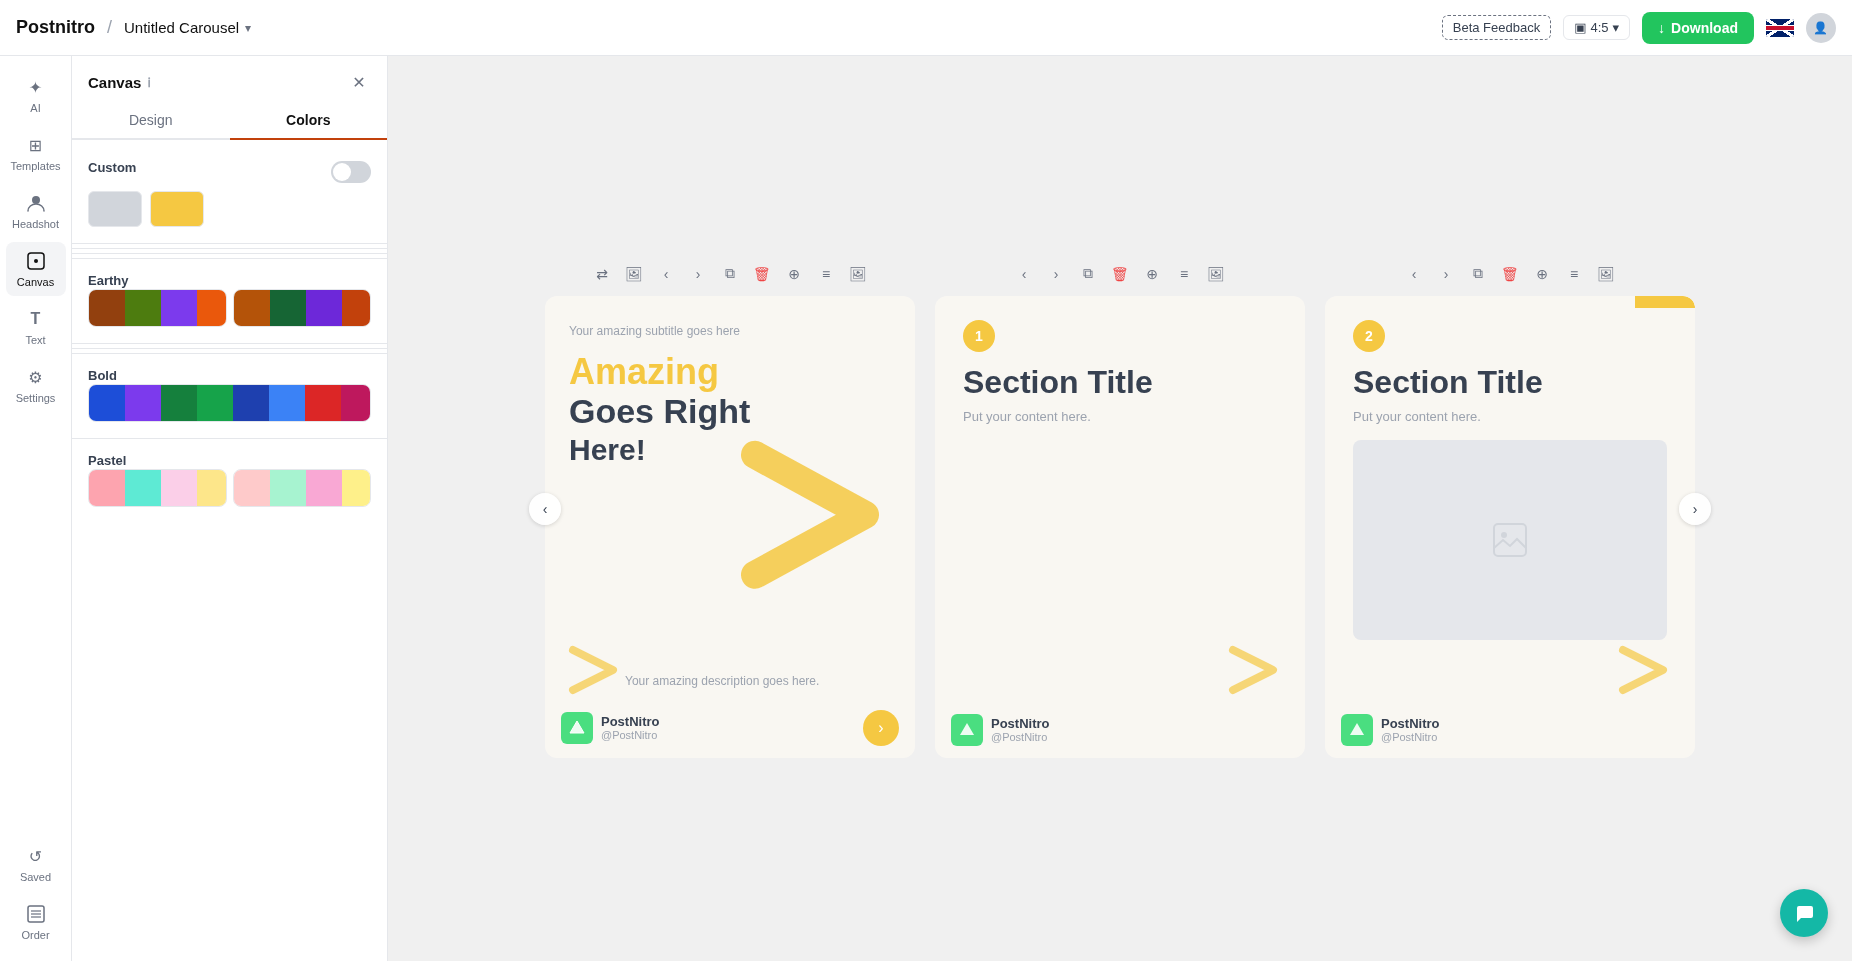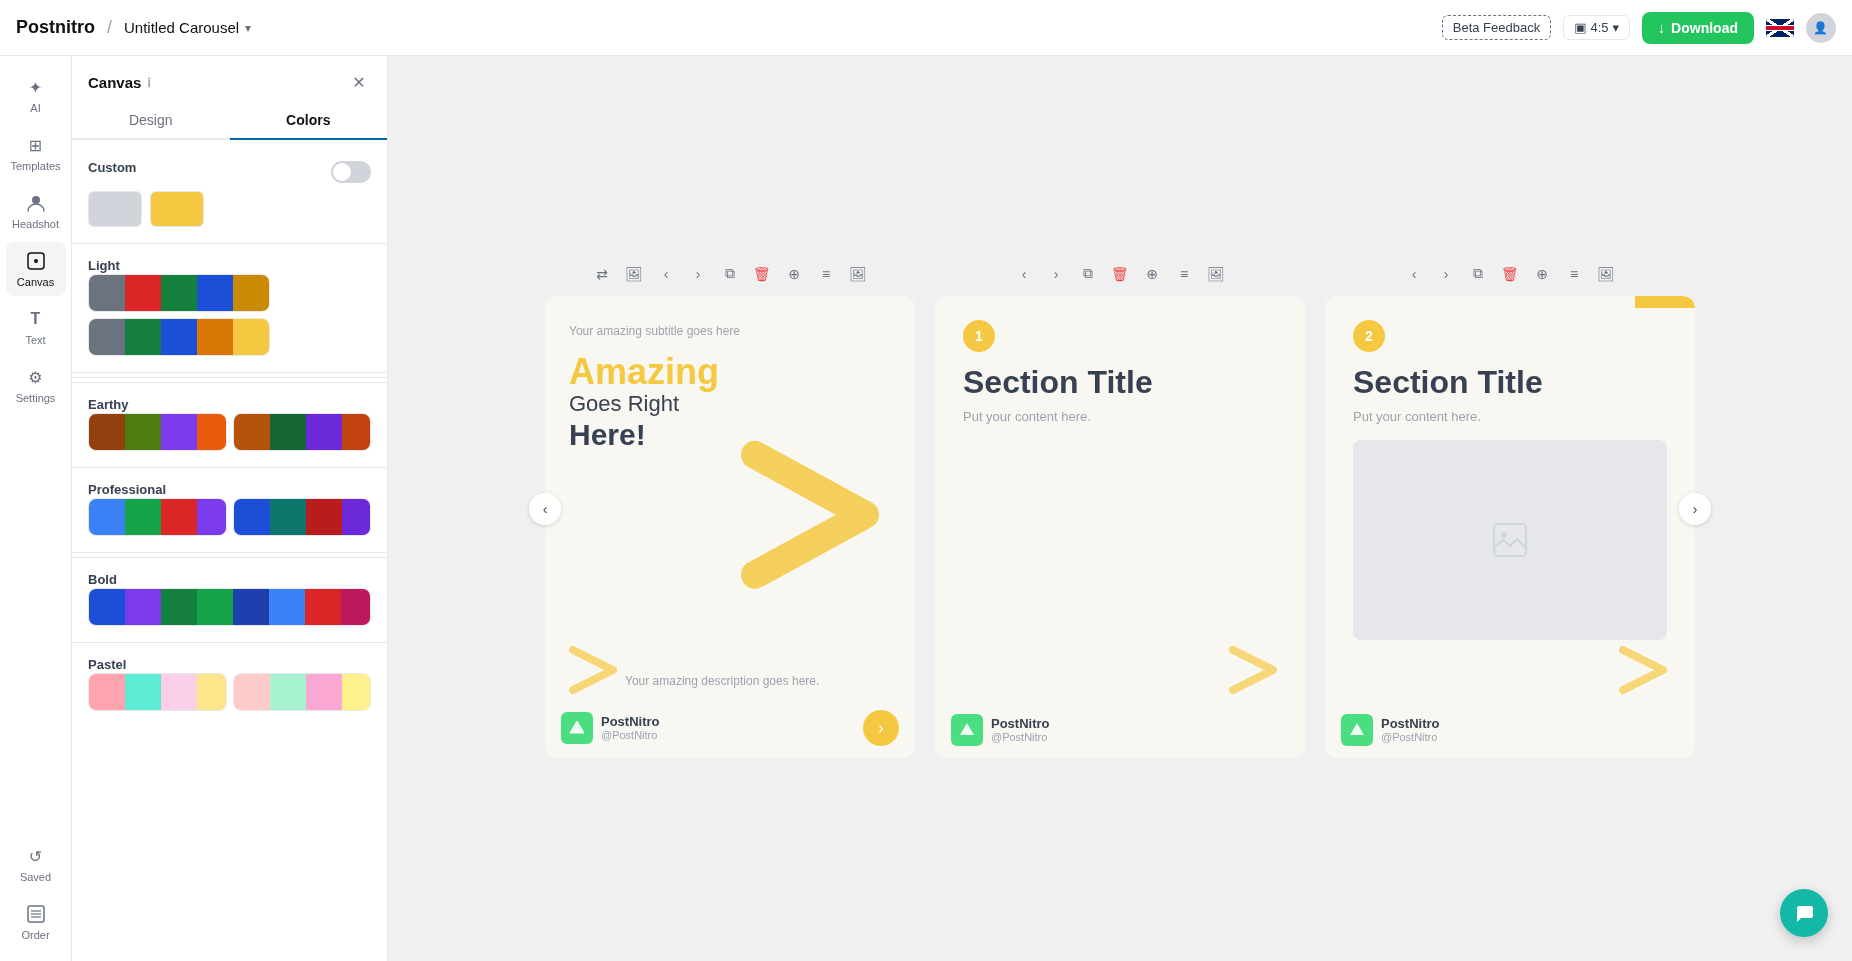--- a/index.html
+++ b/index.html
@@ -175,21 +175,21 @@
       padding: 10px 0;
       font-size: 14px;
       color: #6b7280;
       cursor: pointer;
       border-bottom: 2px solid transparent;
       margin-bottom: -2px;
     }
     .panel-tab.active {
       color: #111;
       font-weight: 600;
-      border-bottom: 2px solid #0369a1;
+      border-bottom: 2px solid #c2410c;
     }
 
     
     .color-section {
       padding: 8px 16px 12px;
     }
     .color-section-title {
       font-size: 13px;
       font-weight: 600;
       color: #374151;
@@ -578,43 +578,20 @@
         <span class="color-section-title">Custom</span>
         <div class="custom-toggle"></div>
       </div>
       <div class="custom-row">
         <div class="custom-swatch" style="background:#d1d5db;"></div>
         <div class="custom-swatch" style="background:#f5c842;"></div>
       </div>
     </div>
     <div class="divider-h"></div>
 
-    <div class="color-section">
-      <span class="color-section-title">Light</span>
-      <div style="display:flex;flex-direction:column;gap:6px;">
-        <div class="color-row">
-          <div class="color-swatch-group">
-            <div class="color-swatch" style="background:#6b7280;"></div>
-            <div class="color-swatch" style="background:#dc2626;"></div>
-            <div class="color-swatch" style="background:#15803d;"></div>
-            <div class="color-swatch" style="background:#1d4ed8;"></div>
-            <div class="color-swatch" style="background:#ca8a04;"></div>
-          </div>
-        </div>
-        <div class="color-row">
-          <div class="color-swatch-group selected">
-            <div class="color-swatch" style="background:#6b7280;"></div>
-            <div class="color-swatch" style="background:#15803d;"></div>
-            <div class="color-swatch" style="background:#1d4ed8;"></div>
-            <div class="color-swatch" style="background:#d97706;"></div>
-            <div class="color-swatch" style="background:#f5c842;"></div>
-          </div>
-        </div>
-      </div>
-    </div>
     <div class="divider-h"></div>
 
     <div class="divider-h"></div>
 
     <div class="divider-h"></div>
 
     <div class="color-section">
       <span class="color-section-title">Earthy</span>
       <div class="color-row">
         <div class="color-swatch-group">
@@ -626,37 +603,20 @@
         <div class="color-swatch-group">
           <div class="color-swatch" style="background:#b45309;"></div>
           <div class="color-swatch" style="background:#166534;"></div>
           <div class="color-swatch" style="background:#6d28d9;"></div>
           <div class="color-swatch" style="background:#c2410c;"></div>
         </div>
       </div>
     </div>
     <div class="divider-h"></div>
 
-    <div class="color-section">
-      <span class="color-section-title">Professional</span>
-      <div class="color-row">
-        <div class="color-swatch-group">
-          <div class="color-swatch" style="background:#3b82f6;"></div>
-          <div class="color-swatch" style="background:#16a34a;"></div>
-          <div class="color-swatch" style="background:#dc2626;"></div>
-          <div class="color-swatch" style="background:#7c3aed;"></div>
-        </div>
-        <div class="color-swatch-group">
-          <div class="color-swatch" style="background:#1d4ed8;"></div>
-          <div class="color-swatch" style="background:#0f766e;"></div>
-          <div class="color-swatch" style="background:#b91c1c;"></div>
-          <div class="color-swatch" style="background:#6d28d9;"></div>
-        </div>
-      </div>
-    </div>
     <div class="divider-h"></div>
 
     <div class="divider-h"></div>
 
     <div class="color-section">
       <span class="color-section-title">Bold</span>
       <div class="color-row">
         <div class="color-swatch-group">
           <div class="color-swatch" style="background:#1d4ed8;"></div>
           <div class="color-swatch" style="background:#7c3aed;"></div>
@@ -711,21 +671,21 @@
         <div class="slide slide-1">
 
           <div style="position:absolute;right:-10px;top:50%;transform:translateY(-55%);z-index:1;">
             <svg width="200" height="200" viewBox="0 0 200 200">
               <polyline points="30,40 140,100 30,160" fill="none" stroke="#f5c842" stroke-width="28" stroke-linejoin="round" stroke-linecap="round" opacity="0.85"></polyline>
             </svg>
           </div>
           <div class="slide-content" style="padding:28px 24px;position:relative;z-index:2;">
             <div class="subtitle" style="font-size:12px;color:#9ca3af;margin-bottom:14px;">Your amazing subtitle goes here</div>
             <div style="font-size:36px;font-weight:800;color:#f5c842;line-height:1.1;">Amazing</div>
-            <div style="font-size:22px;font-weight:400;color:#374151;line-height:1.2;">Goes Right</div>
+            <div style="font-size:34px;font-weight:700;color:#374151;line-height:1.2;">Goes Right</div>
             <div style="font-size:30px;font-weight:700;color:#374151;line-height:1.2;">Here!</div>
           </div>
 
           <div style="position:absolute;bottom:54px;left:18px;z-index:2;">
             <svg width="64" height="60" viewBox="0 0 64 60">
               <polyline points="10,10 50,30 10,50" fill="none" stroke="#f5c842" stroke-width="8" stroke-linejoin="round" stroke-linecap="round" opacity="0.7"></polyline>
             </svg>
           </div>
 
           <div style="position:absolute;bottom:70px;left:80px;font-size:12px;color:#9ca3af;z-index:2;">Your amazing description goes here.</div>

